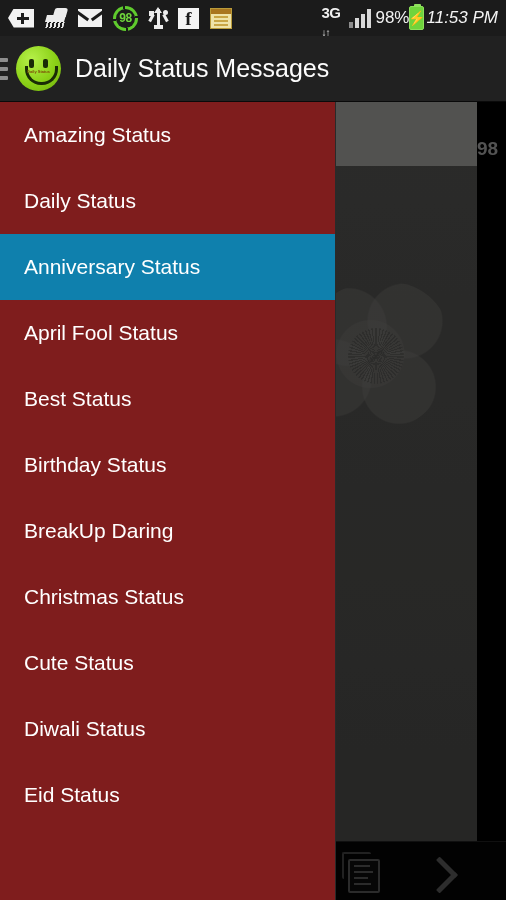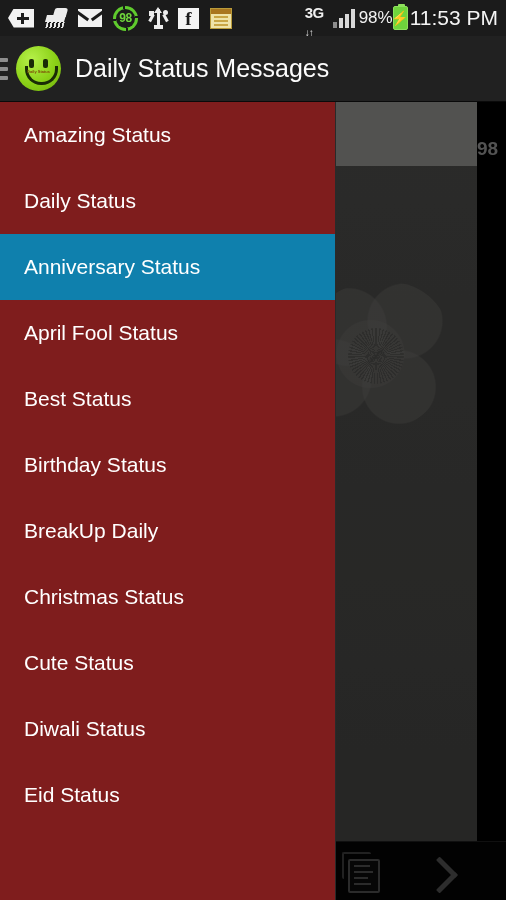--- a/index.html
+++ b/index.html
@@ -324,21 +324,21 @@
     box-sizing: border-box;
     position: relative;
     border-radius: 2px;
     display: flex; align-items: center; justify-content: center;
   }
   .ico-batt:before {
     content: ""; position: absolute; left: 4px; top: -3px;
     width: 7px; height: 3px; background: #8ee05c; border-radius: 1px 1px 0 0;
   }
   .ico-batt b { color: #2a6b12; font-size: 14px; line-height: 14px; }
-  .sb-clock { color: #f4f4f4; font-size: 21px; letter-spacing: 0px; margin-left: 2px; }
+  .sb-clock { color: #f4f4f4; font-size: 17px; letter-spacing: 0px; margin-left: 2px; font-style: italic; }
 
   
   .action-bar {
     position: absolute;
     left: 0; top: 36px; right: 0; height: 66px;
     background: #212121;
     display: flex; align-items: center;
     border-bottom: 1px solid #0a0a0a;
     box-sizing: border-box;
   }
@@ -535,21 +535,21 @@
       <div class="drawer-item">
         <span>April Fool Status</span>
       </div>
       <div class="drawer-item">
         <span>Best Status</span>
       </div>
       <div class="drawer-item">
         <span>Birthday Status</span>
       </div>
       <div class="drawer-item">
-        <span>BreakUp Daily</span>
+        <span>BreakUp Daring</span>
       </div>
       <div class="drawer-item">
         <span>Christmas Status</span>
       </div>
       <div class="drawer-item">
         <span>Cute Status</span>
       </div>
       <div class="drawer-item">
         <span>Diwali Status</span>
       </div>

